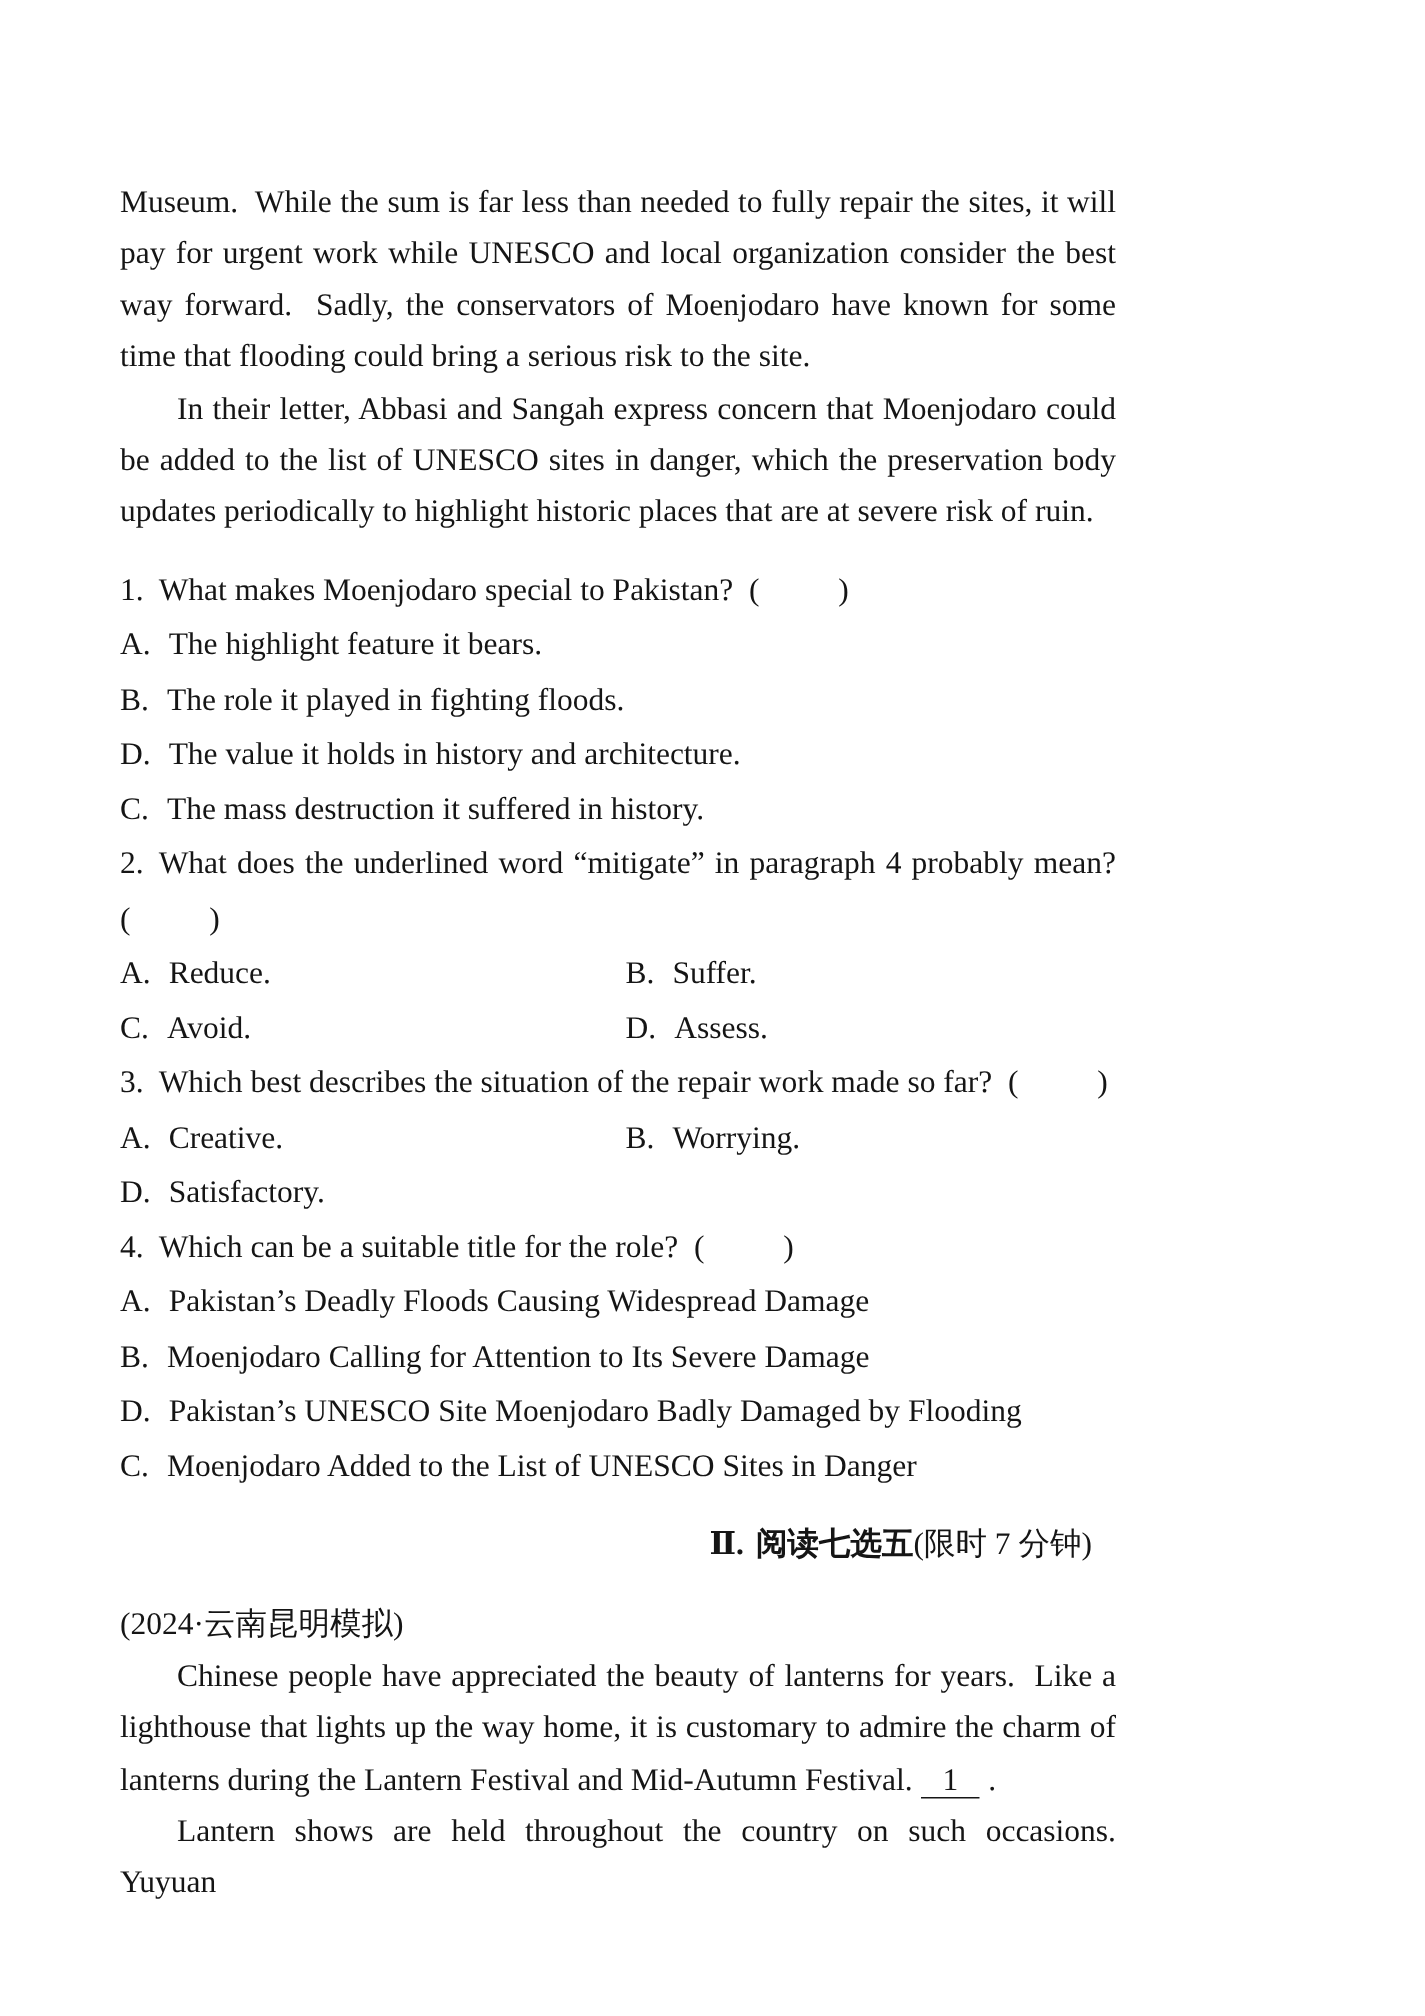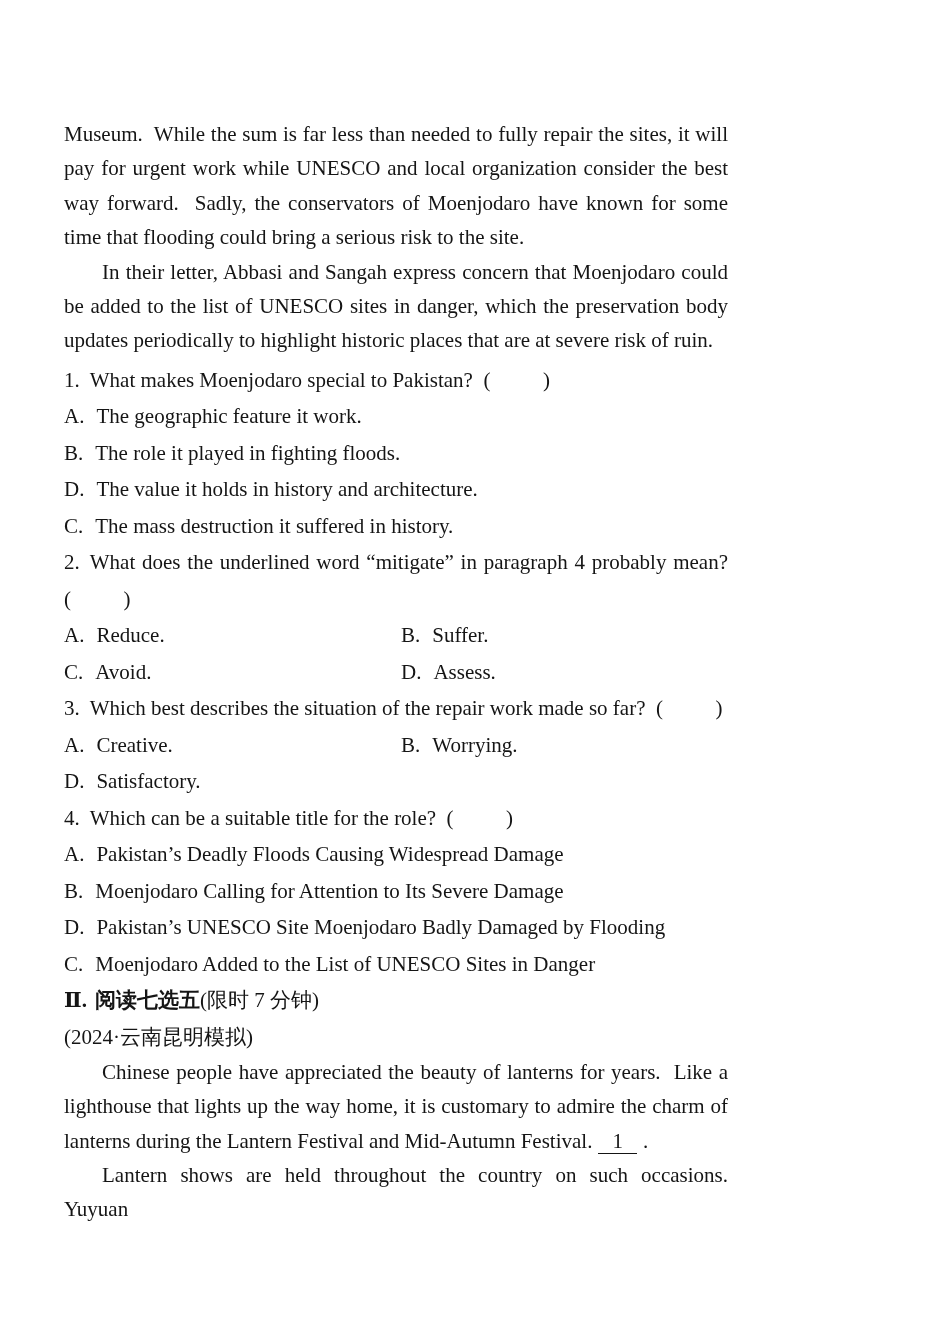--- a/index.html
+++ b/index.html
@@ -5,49 +5,49 @@
   html,body{margin:0;padding:0;}
   body{
     width:950px;height:1344px;
     background:#ffffff;color:#151515;
     font-family:"Liberation Serif","DejaVu Serif",serif;
     font-size:21px;
     overflow:hidden;
   }
   .content{
     box-sizing:content-box;
-    padding:117px 143px 0 64px;
+    padding:117px 143px 0 80px;
     width:664px;
   }
   .para{
     line-height:34.4px;
     text-align:justify;
     white-space:pre-wrap;
     margin:0;
   }
   .indent{text-indent:38px;}
   .justify-last{text-align-last:justify;}
-  .questions{margin-top:4px;}
+  .questions{margin-top:17px;}
   .qline{
     line-height:36.5px;
     white-space:pre;
     margin:0;
   }
   .qwrap{
     line-height:36.5px;
     white-space:pre-wrap;
     text-align:justify;
     margin:0;
   }
   .qnum{margin-right:10px;}
   .optlabel{margin-right:12px;}
   .optrow{display:flex;line-height:36.5px;}
   .optcol{width:337px;white-space:pre;font-family:Liberation Serif, serif;}
   .optcol2{white-space:pre;}
-  .heading{line-height:36.5px;white-space:pre;margin:0;}
+  .heading{line-height:36.5px;white-space:pre;margin:16px;text-align:right;}
   .bold{font-weight:bold;}
   .hnum{font-weight:bold;margin-right:8px;}
   .source{line-height:36px;margin:0;}
   .blank{
     border-bottom:1.6px solid #151515;
     padding:0 14px;
     margin:0 6px;
   }
 </style>
 </head>
@@ -56,21 +56,21 @@
 <div class="content">
 
   <p class="para">Museum.  While the sum is far less than needed to fully repair the sites, it will pay for urgent work while UNESCO and local organization consider the best way forward.  Sadly, the conservators of Moenjodaro have known for some time that flooding could bring a serious risk to the site.</p>
 
   <p class="para indent">In their letter, Abbasi and Sangah express concern that Moenjodaro could be added to the list of UNESCO sites in danger, which the preservation body updates periodically to highlight historic places that are at severe risk of ruin.</p>
 
   <div class="questions">
 
     <div>
       <p class="qline"><span class="qnum">1.</span><span>What makes Moenjodaro special to Pakistan?  (          )</span></p>
-      <p class="qline"><span class="optlabel">A.</span><span>The geographic feature it work.</span></p>
+      <p class="qline"><span class="optlabel">A.</span><span>The highlight feature it bears.</span></p>
       <p class="qline"><span class="optlabel">B.</span><span>The role it played in fighting floods.</span></p>
       <p class="qline"><span class="optlabel">D.</span><span>The value it holds in history and architecture.</span></p>
       <p class="qline"><span class="optlabel">C.</span><span>The mass destruction it suffered in history.</span></p>
     </div>
 
     <div>
       <p class="qwrap"><span class="qnum">2.</span><span>What does the underlined word “mitigate” in paragraph 4 probably mean?  (          )</span></p>
       <div class="optrow">
         <div class="optcol"><span class="optlabel">A.</span><span>Reduce.</span></div>
         <div class="optcol2"><span class="optlabel">B.</span><span>Suffer.</span></div>

